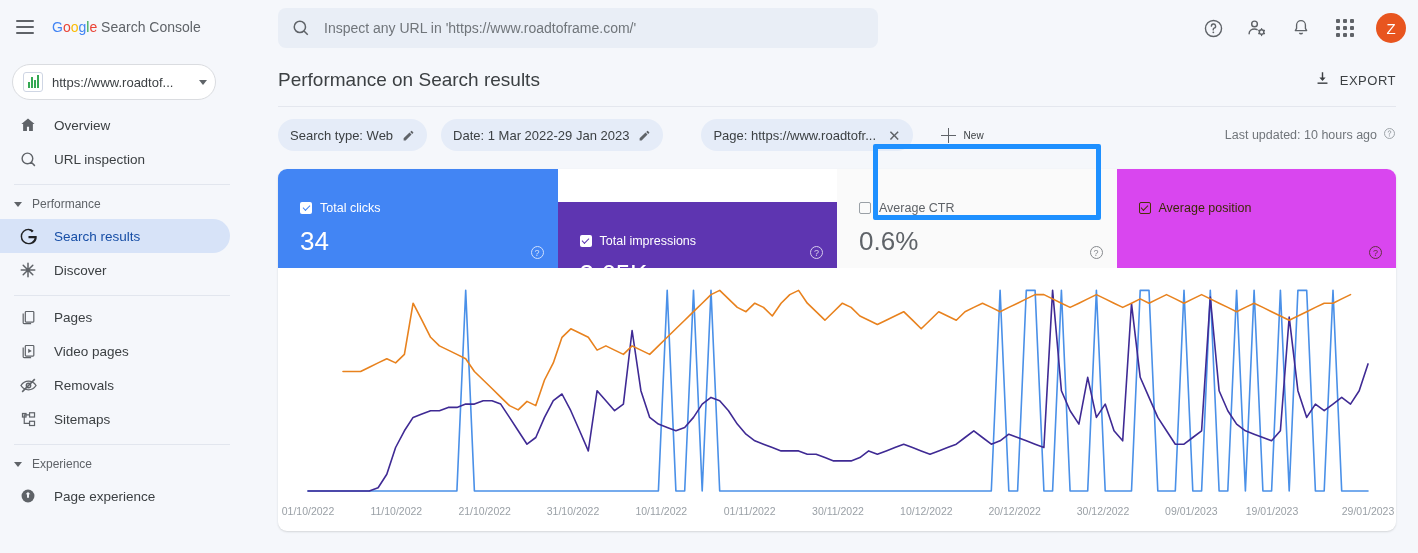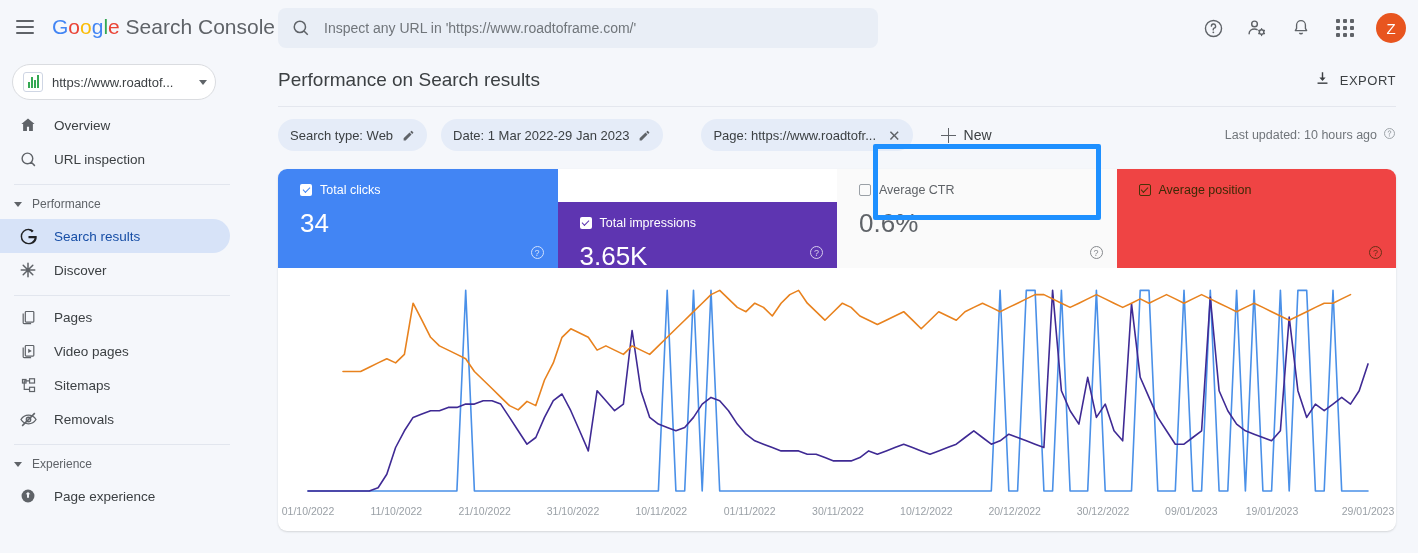--- a/index.html
+++ b/index.html
@@ -12,21 +12,21 @@
   #app { position: relative; width: 1418px; height: 553px; background:#f5f7fb; }
 
   
   .topbar {
     position:absolute; top:0; left:0; width:1418px; height:54px;
     background:#f5f7fb; display:flex; align-items:center;
   }
   .hamburger { width:18px; height:14px; margin-left:16px; margin-right:18px;
     display:flex; flex-direction:column; justify-content:space-between; cursor:pointer; }
   .hamburger span { display:block; height:2px; background:#5f6368; border-radius:1px; }
-  .brand { font-size:21px; color:#5f6368; white-space:nowrap; letter-spacing:0; }
+  .brand { font-size:14px; color:#5f6368; white-space:nowrap; letter-spacing:0; }
   .g-b{color:#4285F4}.g-r{color:#EA4335}.g-y{color:#FBBC05}.g-g{color:#34A853}
   .brand .sc { color:#5f6368; }
 
   .searchbar {
     position:absolute; left:278px; top:8px; width:600px; height:40px;
     background:#e9eef6; border-radius:8px; display:flex; align-items:center;
     padding:0 14px; cursor:text;
   }
   .searchbar .si { margin-right:14px; display:flex; }
   .searchbar .sval { font-size:14px; color:#70757a; white-space:nowrap; }
@@ -79,52 +79,52 @@
   .rule { height:1px; background:#e4e7ee; margin:0 22px 0 30px; }
 
   .filterrow { display:flex; align-items:center; height:56px; padding:0 22px 0 30px; position:relative; }
   .chip {
     display:flex; align-items:center; height:32px; padding:0 12px;
     background:#e5ecf8; border-radius:16px; font-size:13px; color:#3c4043;
     margin-right:14px; cursor:pointer; white-space:nowrap;
   }
   .chip .pencil { margin-left:9px; display:flex; }
   .chip .xbtn { margin-left:12px; font-size:15px; color:#5f6368; line-height:1; cursor:pointer; }
-  .newbtn { display:flex; align-items:center; gap:8px; font-size:14px; color:#3c4043; cursor:pointer; }
+  .newbtn { display:flex; align-items:center; gap:8px; font-size:10px; color:#3c4043; cursor:pointer; }
   .plus { position:relative; width:15px; height:15px; }
   .plus:before,.plus:after{content:"";position:absolute;background:#5f6368;}
   .plus:before{left:7px;top:0;width:1.6px;height:15px;}
   .plus:after{top:7px;left:0;height:1.6px;width:15px;}
   .lastupd { margin-left:auto; display:flex; align-items:center; gap:6px; font-size:12.5px; color:#70757a; }
 
   .annot {
     position:absolute; left:625px; top:90px; width:228px; height:76px;
     border:5px solid #1E90FF; border-radius:2px; pointer-events:none; z-index:5;
   }
 
   
   .panel { margin:6px 22px 0 30px; background:#fff; border-radius:9px; height:362px;
     box-shadow:0 1px 2px rgba(60,64,67,.18); overflow:hidden; position:relative; }
   .cards { display:flex; height:99px; }
-  .card { flex:1; padding:14px 18px 0 22px; position:relative; cursor:pointer; }
+  .card { flex:1; padding:32px 18px 0 22px; position:relative; cursor:pointer; }
   .card .clabel { display:flex; align-items:center; font-size:12.5px; }
   .cbox { width:12px; height:12px; border-radius:2px; margin-right:8px; display:flex; align-items:center; justify-content:center; flex:none; }
   .cbox.on { background:#fff; }
   .cbox.on:after { content:""; width:6px; height:3px; border-left:1.6px solid; border-bottom:1.6px solid; transform:rotate(-45deg); margin-bottom:2px; }
   .cbox.off { border:1.5px solid #9aa0a6; background:transparent; }
   .card .cval { font-size:26px; margin-top:11px; font-weight:400; }
   .card .qm { position:absolute; right:14px; bottom:9px; width:13px; height:13px; border-radius:50%;
     border:1px solid; font-size:9px; display:flex; align-items:center; justify-content:center; opacity:.75; }
   .card.c1 { background:#4285F4; color:#fff; }
   .card.c1 .cbox.on:after { border-color:#4285F4; }
   .card.c2 { background:#5e35b1; color:#fff;margin-top:33px; }
   .card.c2 .cbox.on:after { border-color:#5e35b1; }
   .card.c3 { background:#fafafa; color:#5f6368; }
   .card.c3 .cval { color:#5f6368; }
-  .card.c4 { background:#ef4444; color:#3c2a06; }
+  .card.c4 { background:#d946ef; color:#3c2a06; }
   .card.c4 .cbox.on { background:transparent; border:1.5px solid #4a3308; }
   .card.c4 .cbox.on:after { border-color:#4a3308; }
   .card.c4 .cval { color:#241a05; }
 
   .chartwrap { position:relative; height:263px; }
   .chartsvg { position:absolute; left:0; top:0; }
   .xlabels { position:absolute; left:0; bottom:12px; width:100%; height:14px; }
   .xlabels span { position:absolute; font-size:10.5px; color:#9aa0a6; transform:translateX(-50%); white-space:nowrap; }
 </style>
 </head>
@@ -268,42 +268,42 @@
               <rect x="7.5" y="3.5" width="12" height="15" rx="1.2"></rect>
               <path d="M4.5 6.5v13a1.2 1.2 0 0 0 1.2 1.2h10"></path>
             </g>
             <path fill="#5f6368" d="M11.6 8.2v6l5-3z"></path>
           </svg>
       </span>
       <span>Video pages</span>
     </div>
     <div class="navitem">
       <span class="ni">
+        <svg width="19" height="19" viewBox="0 0 24 24">
+            <g fill="none" stroke="#5f6368" stroke-width="1.7">
+              <path d="M2.5 12S6 6.5 12 6.5 21.5 12 21.5 12 18 17.5 12 17.5 2.5 12 2.5 12z"></path>
+              <circle cx="12" cy="12" r="2.8"></circle>
+              <path d="M4 20 20 4" stroke-width="2"></path>
+            </g>
+          </svg>
+      </span>
+      <span>Removals</span>
+    </div>
+    <div class="navitem">
+      <span class="ni">
         <svg width="17" height="17" viewBox="0 0 24 24">
             <g fill="none" stroke="#5f6368" stroke-width="1.7">
               <rect x="3.5" y="3.5" width="5" height="5"></rect>
               <rect x="13.5" y="2.5" width="7" height="6"></rect>
               <rect x="13.5" y="14.5" width="7" height="6"></rect>
               <path d="M6 8.5v9h7.5M6 8.5v-3h7.5"></path>
             </g>
           </svg>
       </span>
       <span>Sitemaps</span>
-    </div>
-    <div class="navitem">
-      <span class="ni">
-        <svg width="19" height="19" viewBox="0 0 24 24">
-            <g fill="none" stroke="#5f6368" stroke-width="1.7">
-              <path d="M2.5 12S6 6.5 12 6.5 21.5 12 21.5 12 18 17.5 12 17.5 2.5 12 2.5 12z"></path>
-              <circle cx="12" cy="12" r="2.8"></circle>
-              <path d="M4 20 20 4" stroke-width="2"></path>
-            </g>
-          </svg>
-      </span>
-      <span>Removals</span>
     </div>
 
     <div class="nav-sep"></div>
 
     <div class="navgroup">
       <span class="tri"></span>
       <span>Experience</span>
     </div>
     <div class="navitem">
       <span class="ni">

